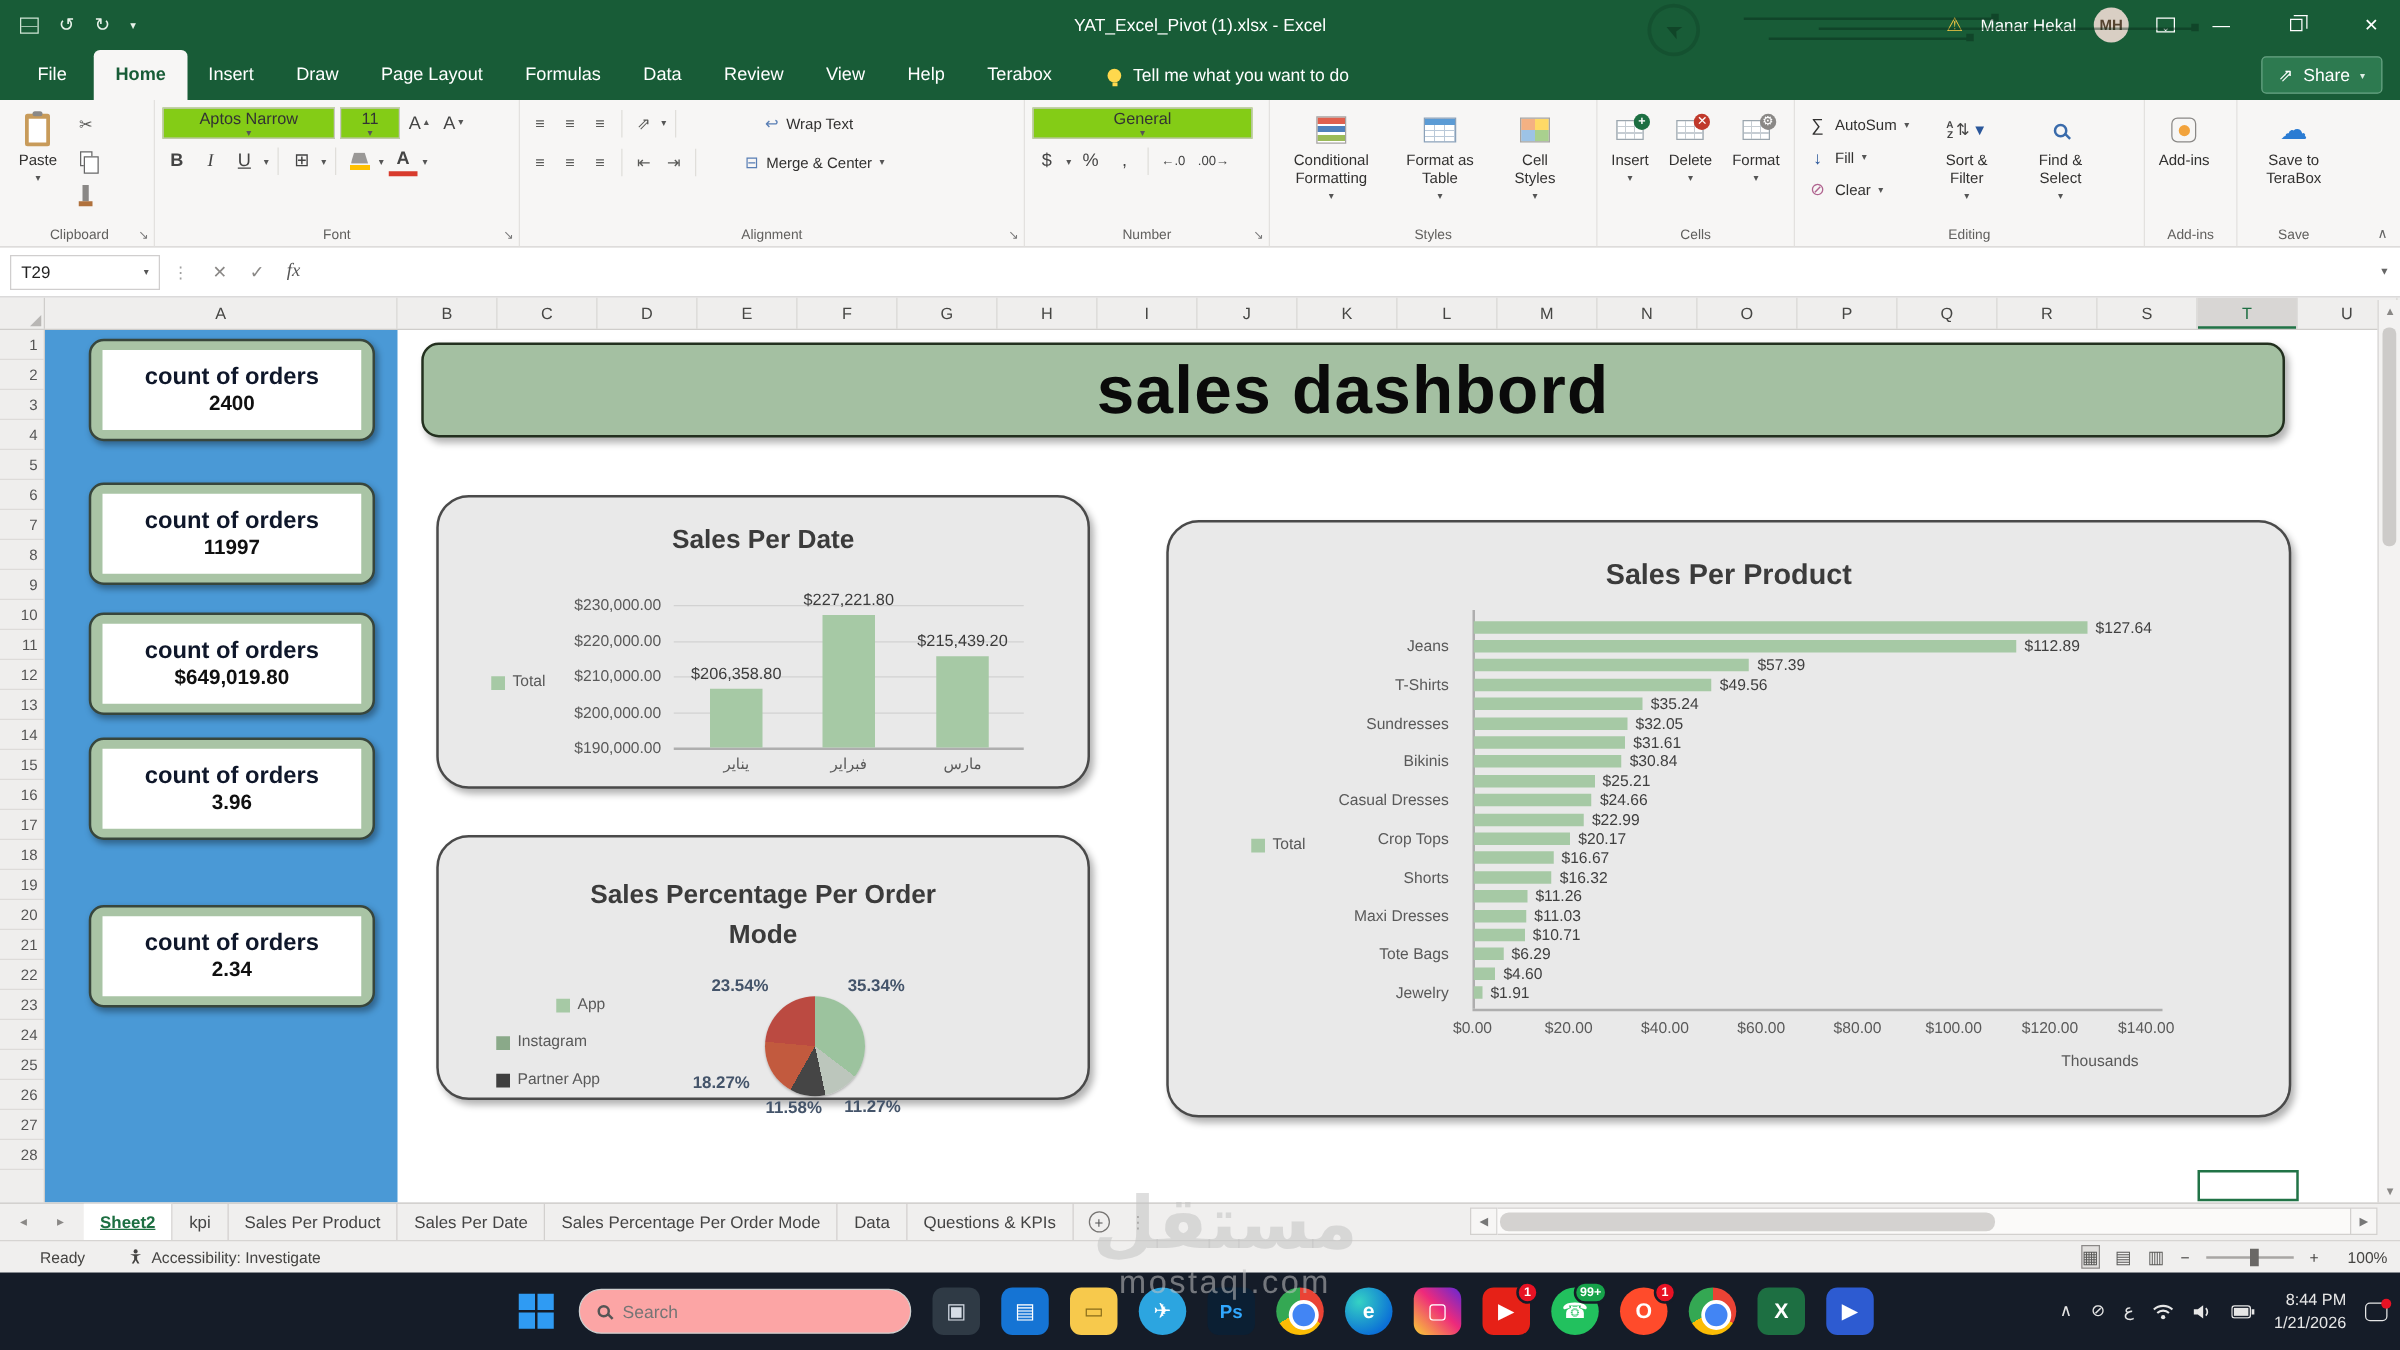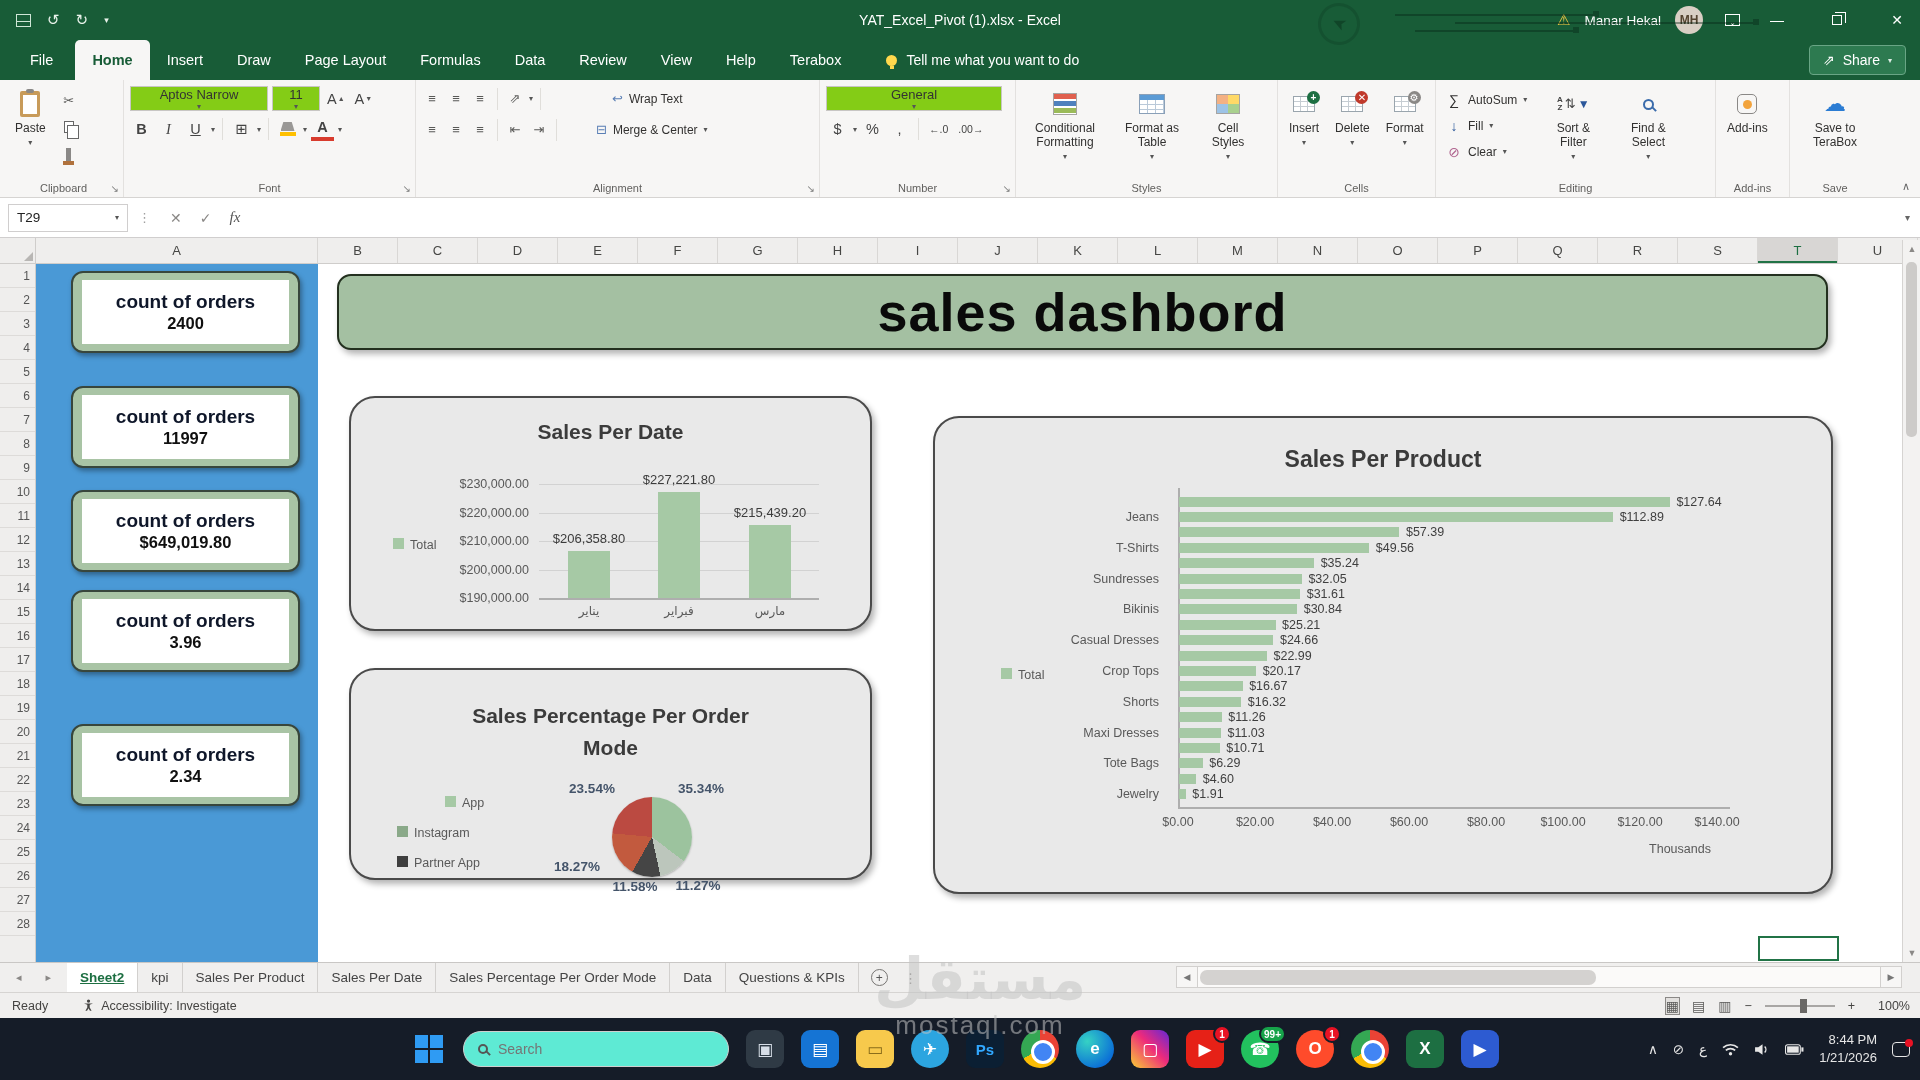--- a/index.html
+++ b/index.html
@@ -147,21 +147,21 @@
   .chart { position:absolute; background:#e9e9e9; border:2px solid #4a4a4a; border-radius:26px;
            box-shadow:3px 4px 6px rgba(0,0,0,.3); z-index:8; }
   #chart1 { left:349px; top:396px; width:523px; height:235px; }
   #chart2 { left:349px; top:668px; width:523px; height:212px; }
   #chart3 { left:933px; top:416px; width:900px; height:478px; }
   .ctitle { position:absolute; left:0; width:100%; text-align:center; font-weight:700; color:#3b3b3b; }
   #chart1 .ctitle { top:22px; font-size:21px; }
   #chart2 .ctitle { top:30px; font-size:21px; line-height:32px; }
   #chart3 .ctitle { top:28px; font-size:23px; }
   .legsq { width:11px; height:11px; display:inline-block; flex:0 0 auto; }
-  .cleg { position:absolute; display:flex; align-items:flex-start; gap:6px; font-size:12.5px; color:#595959; }
+  .cleg { position:absolute; display:flex; align-items:flex-end; gap:6px; font-size:12.5px; color:#595959; }
   .c1-ylab { position:absolute; left:40px; width:138px; text-align:right; font-size:12.5px; color:#595959; }
   .c1-grid { position:absolute; left:188px; width:280px; height:1px; background:#d2d2d2; }
   .c1-axis { position:absolute; left:188px; top:200px; width:280px; height:1.5px; background:#aeaeae; }
   .c1-bar { position:absolute; width:42px; }
   .c1-dlab { position:absolute; width:120px; text-align:center; font-size:13px; color:#3c3c3c; }
   .c1-xlab { position:absolute; top:206px; width:80px; text-align:center; font-size:12px; color:#595959; }
   #c2-pie { position:absolute; left:261px; top:127px; width:80px; height:80px; border-radius:50%;
             box-shadow:0 1px 2px rgba(0,0,0,.25); }
   .c2-plab { position:absolute; transform:translate(-50%,-50%); font-size:13.5px; font-weight:600; color:#44546a; white-space:nowrap; }
   .c3-row { position:absolute; left:0; width:100%; height:15.4px; }
@@ -187,36 +187,36 @@
   .tabdots { align-self:center; margin-left:16px; color:#8a8886; }
   #hscroll { position:absolute; left:1176px; top:966px; width:726px; height:22px; display:flex; align-items:center; z-index:17; }
   .harr { width:22px; height:22px; border:1px solid #d2d0ce; background:#f7f6f5; color:#777; font-size:9px;
           display:flex; align-items:center; justify-content:center; }
   .htrack { flex:1; height:22px; background:#fbfaf9; border-top:1px solid #d2d0ce; border-bottom:1px solid #d2d0ce; position:relative; }
   .hthumb { position:absolute; left:2px; top:3px; height:15px; width:58%; background:#d4d2d0; border-radius:7px; }
 
   
   #statusbar { position:absolute; left:0; top:992px; width:1920px; height:26px; background:#f0efee;
                border-top:1px solid #d6d4d2; display:flex; align-items:center; font-size:12.5px; color:#454442; z-index:16; }
-  #sb-ready { margin-left:12px; }
+  #sb-ready { margin-left:32px; }
   #sb-access { display:flex; align-items:center; gap:6px; margin-left:34px; }
   #sb-right { position:absolute; right:10px; display:flex; align-items:center; gap:13px; }
   .viewic { font-size:14px; color:#5a5a58; }
   .viewic.active { outline:1px solid #8a8886; background:#e2e0de; }
   .ztrack { width:70px; height:2px; background:#a8a6a4; position:relative; }
   .zthumb { position:absolute; left:50%; top:-6px; width:7px; height:14px; background:#6a6866; }
   .zpct { min-width:42px; text-align:right; }
 
   
   #taskbar { position:absolute; left:0; top:1018px; width:1920px; height:62px; background:#151c28; z-index:30; }
   #tb-center { position:absolute; left:412px; top:0; height:62px; display:flex; align-items:center; gap:17px; }
   .winlogo { width:34px; height:34px; display:grid; grid-template-columns:13px 13px; grid-template-rows:13px 13px;
              gap:2px; align-content:center; justify-content:center; }
   .winlogo i { background:#2f9bf3; display:block; }
-  .searchpill { width:266px; height:36px; border-radius:18px; background:#5eead4; border:1px solid #cfcfcf;
+  .searchpill { width:266px; height:36px; border-radius:18px; background:#fca5a5; border:1px solid #cfcfcf;
                 display:flex; align-items:center; gap:10px; padding:0 14px; }
   .searchpill input { border:none; outline:none; background:transparent; font-size:14px; color:#333; width:200px;
                       font-family:"Liberation Sans","DejaVu Sans",sans-serif; }
   .maglass { width:10px; height:10px; border:2px solid #555; border-radius:50%; position:relative; flex:0 0 auto; }
   .maglass::after { content:""; position:absolute; width:6px; height:2px; background:#555; right:-5px; bottom:-2px; transform:rotate(45deg); }
   .app { width:38px; height:38px; border-radius:9px; display:flex; align-items:center; justify-content:center;
          position:relative; font-weight:700; }
   .app.circle { border-radius:50%; }
   .appglyph { font-size:17px; }
   .badge { position:absolute; top:-5px; right:-7px; min-width:18px; height:18px; border-radius:9px; background:#e81224;

